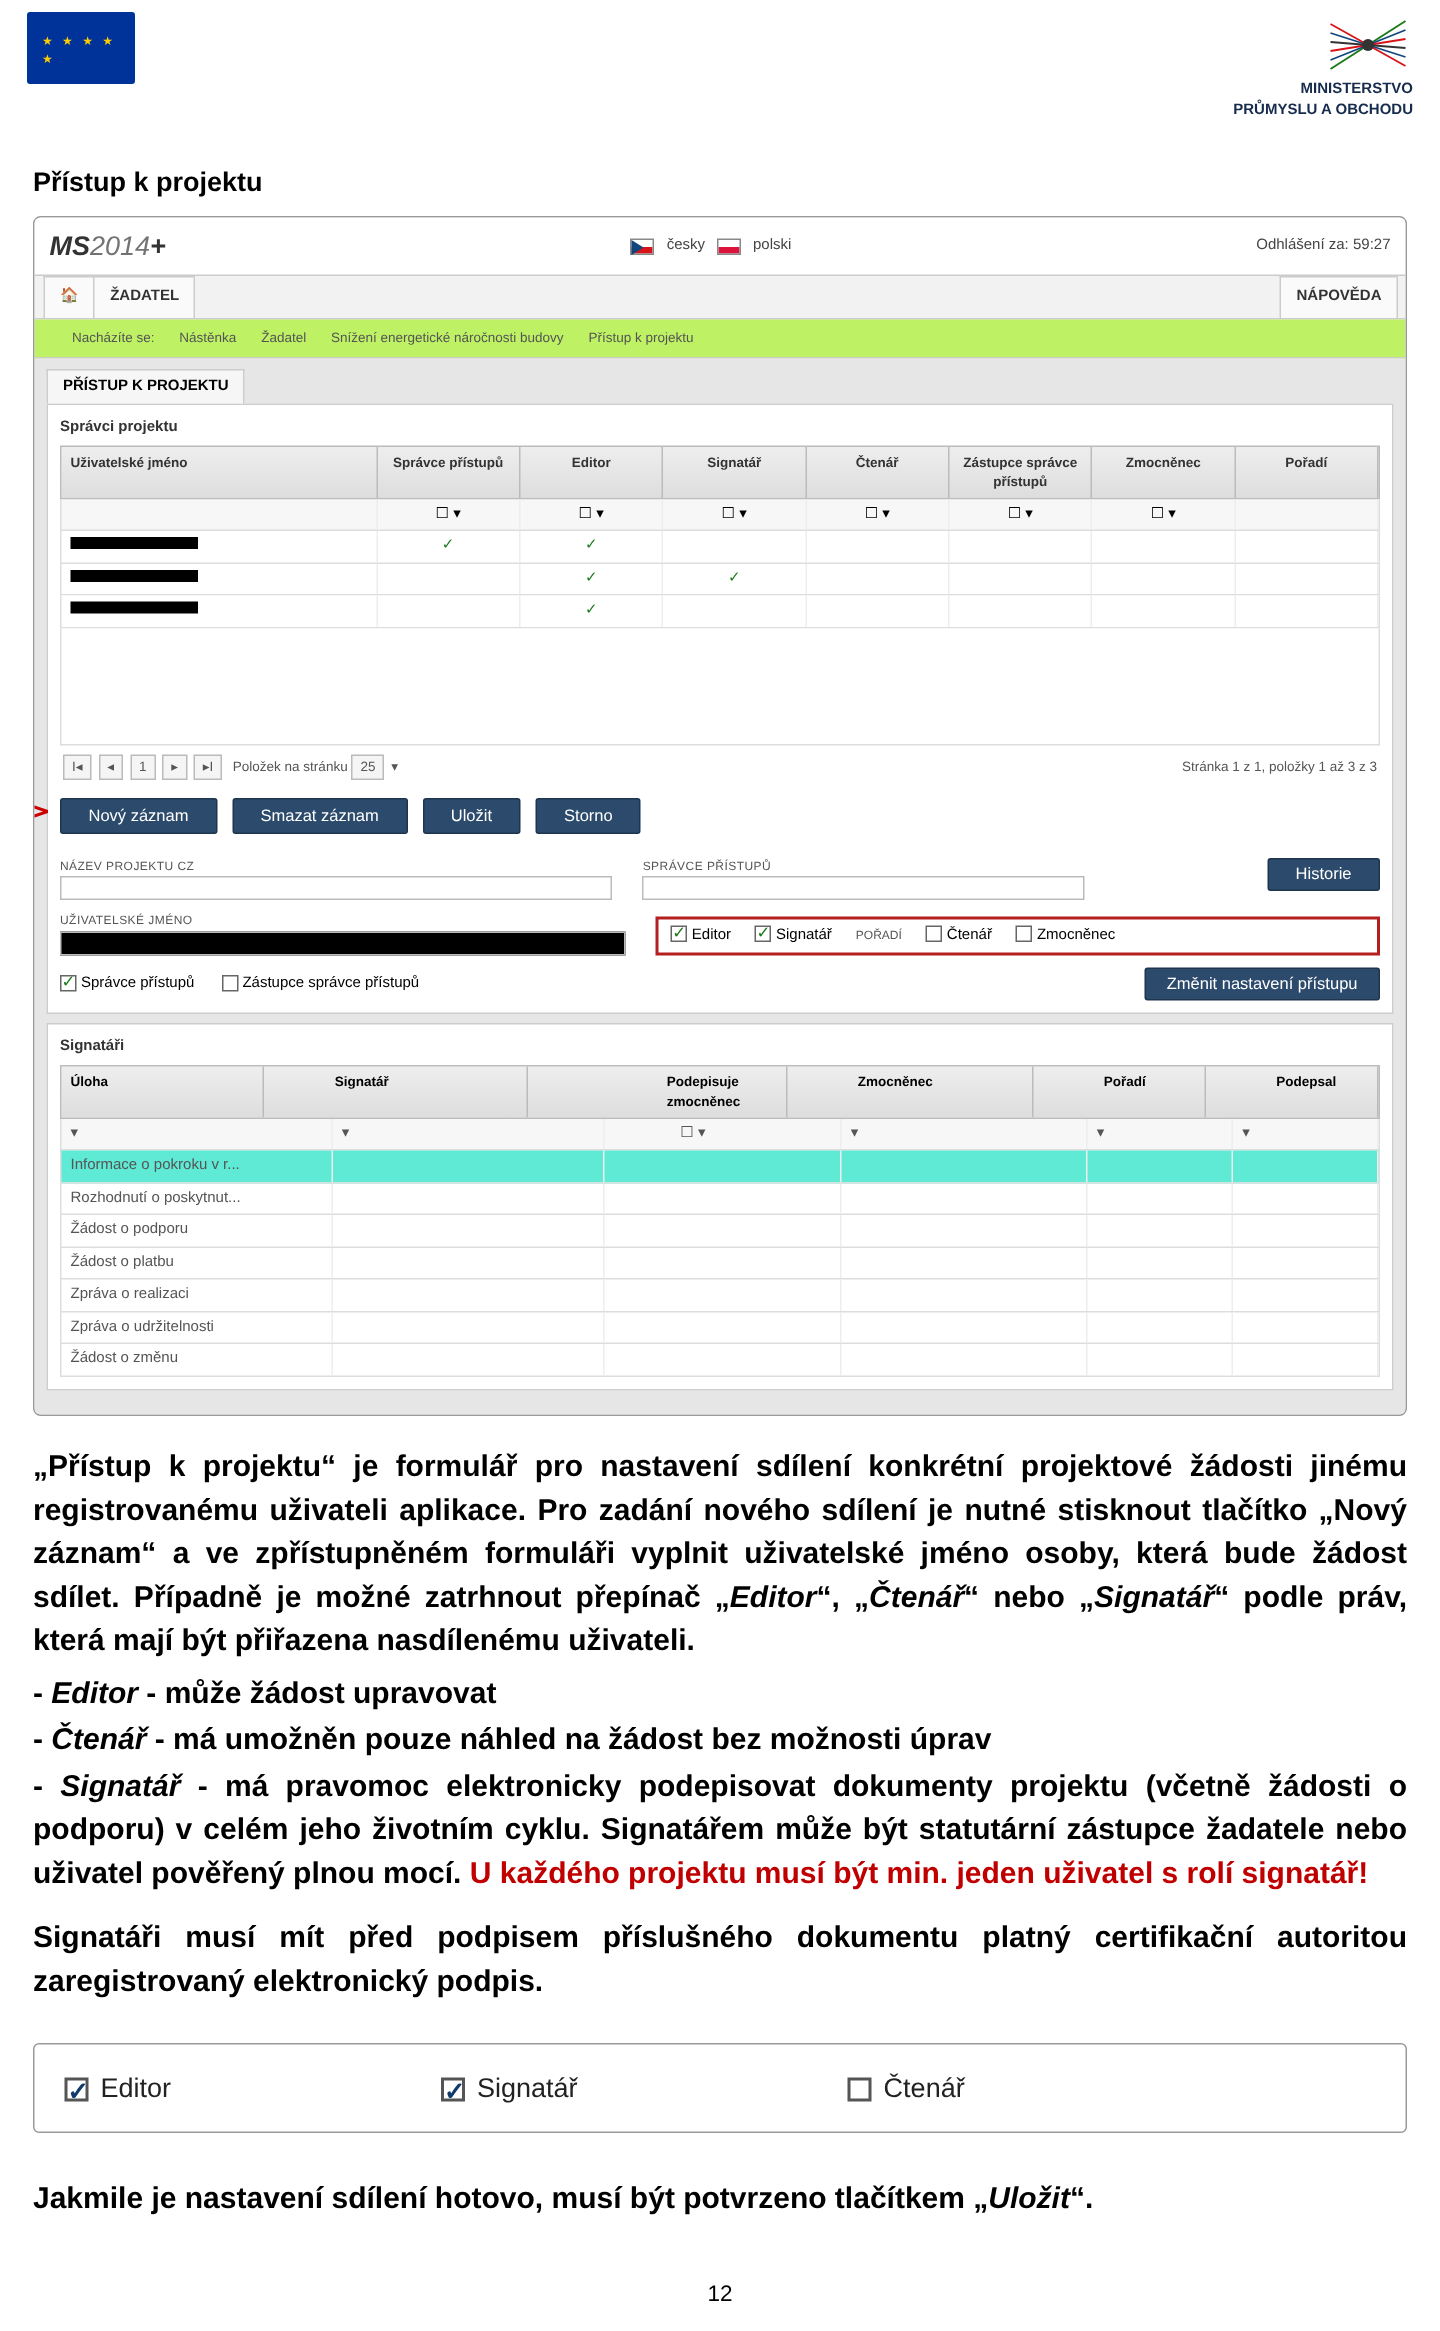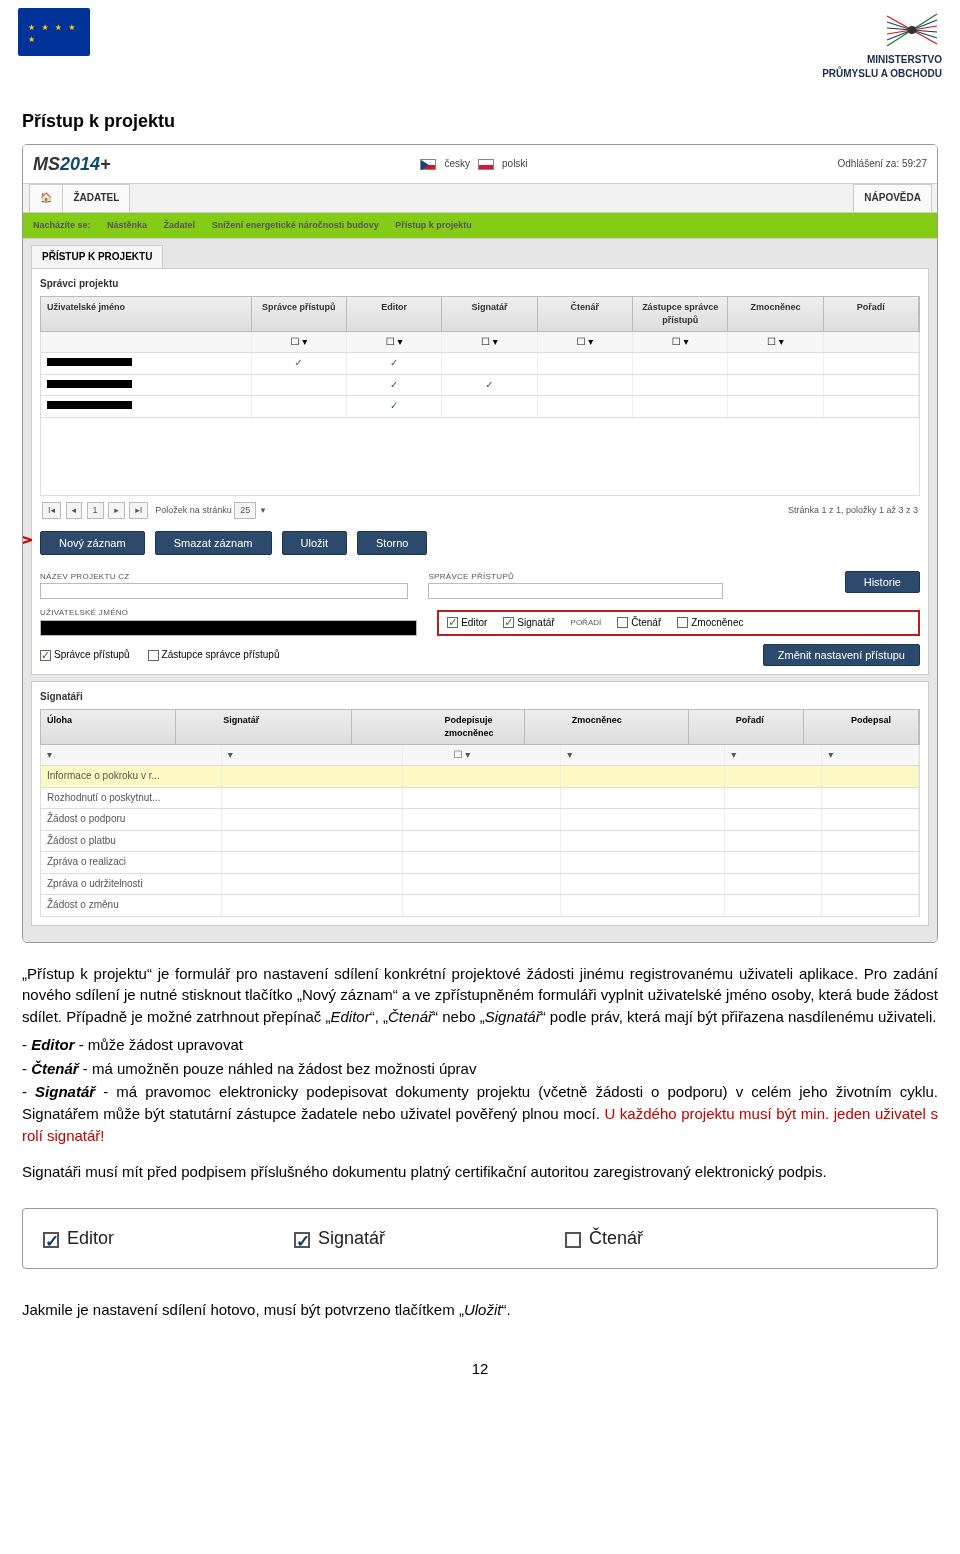--- a/index.html
+++ b/index.html
@@ -22,35 +22,35 @@
   .ministry-logo { width: 60px; height: 44px; margin-left: auto; display: block; position: relative; }
   .ministry-logo svg { width: 100%; height: 100%; }
   .ministry-text { font-size: 10px; font-weight: bold; color: #172b4d; line-height: 1.2; margin-top: 2px; }
   
   .content { padding: 28px 22px 30px; }
   h1.title { font-size: 18px; font-weight: bold; margin-bottom: 10px; }
   .screenshot-box { border: 1px solid #999; border-radius: 5px; overflow: hidden; margin: 6px 0 20px; background: #fff; }
   
   .appbar { display: flex; align-items: center; justify-content: space-between; background: #fff; border-bottom: 1px solid #ccc; padding: 6px 10px; }
   .ms-logo { font-weight: bold; font-size: 18px; font-style: italic; color: #333; }
-  .ms-logo span { font-weight: bold; color: #0c4a6e; }
+  .ms-logo span { font-weight: normal; color: #737373; }
   .lang-flags { display: flex; gap: 8px; align-items: center; font-size: 10px; color: #444; }
   .flag { width: 16px; height: 11px; display: inline-block; border: 1px solid #888; }
   .flag-cz { background: linear-gradient(to bottom, #fff 50%, #d7141a 50%); position: relative; }
   .flag-cz::before { content: ""; position: absolute; left: 0; top: 0; border-left: 8px solid #11457e; border-top: 5.5px solid transparent; border-bottom: 5.5px solid transparent; }
   .flag-pl { background: linear-gradient(to bottom, #fff 50%, #dc143c 50%); }
   .logout { font-size: 10px; color: #444; }
   
   .tabbar { display: flex; justify-content: space-between; background: #f2f2f2; border-bottom: 1px solid #ccc; padding: 0 6px; }
   .tabbar .left { display: flex; }
   .tab { font-size: 10px; padding: 6px 10px; font-weight: bold; color: #333; border: 1px solid #ccc; border-bottom: none; background: #fafafa; margin-right: -1px; }
   .tab.home::before { content: "🏠"; font-size: 10px; }
   .tab.help { font-weight: bold; }
   
-  .breadcrumb { font-size: 9px; color: #555; padding: 6px 10px; background: #84cc16; border-bottom: 1px solid #ccc; font-weight: bold; }
+  .breadcrumb { font-size: 9px; color: #555; padding: 6px 25px; background: #bef264; border-bottom: 1px solid #ccc; }
   .breadcrumb span { margin-right: 14px; }
   
   .app-body { display: flex; background: #e6e6e6; }
   .sidebar { width: 140px; padding: 6px; }
   .side-card { background: #fafafa; border: 1px solid #bbb; border-radius: 3px; margin-bottom: 4px; font-size: 10px; padding: 4px 8px; display: flex; justify-content: space-between; align-items: center; }
   .main-panel { flex: 1; padding: 6px 8px 10px; }
   .panel-tab { background: #f6f6f6; border: 1px solid #ccc; border-bottom: none; font-size: 10px; font-weight: bold; padding: 4px 10px; display: inline-block; }
   .panel { background: #fff; border: 1px solid #ccc; padding: 8px; margin-bottom: 6px; }
   .section-head { font-size: 10px; font-weight: bold; color: #333; margin-bottom: 4px; }
   .grid-header { display: flex; background: linear-gradient(#eee,#ddd); border: 1px solid #bbb; font-size: 9px; font-weight: bold; color: #333; }
@@ -73,21 +73,21 @@
   .roles-row .lbl { font-size: 8px; color: #555; }
   .chk { display: inline-block; width: 11px; height: 11px; border: 1px solid #666; background: #fff; vertical-align: middle; margin-right: 3px; position: relative; }
   .chk.on::after { content: "✓"; position: absolute; top: -3px; left: 0; font-size: 11px; color: #1a7a1a; }
   .change-btn { margin-left: auto; background: #2c4a6b; color: #fff; font-size: 11px; border: 1px solid #1e3550; padding: 4px 14px; border-radius: 2px; }
   .signa-head { display: flex; background: linear-gradient(#eee,#ddd); border: 1px solid #bbb; font-size: 9px; font-weight: bold; gap: 41px; }
   .signa-head div { padding: 4px 6px; border-right: 1px solid #bbb; }
   .signa-row { display: flex; border: 1px solid #ddd; border-top: none; font-size: 10px; color: #555; }
   .signa-row div { padding: 3px 6px; border-right: 1px solid #eee; min-height: 14px; }
   .c1 { flex: 2; } .c2 { flex: 2; } .c3 { flex: 1.2; margin-left: 45px; } .c4 { flex: 1.8; } .c5 { flex: 1; } .c6 { flex: 1; }
   
-  .para { text-align: justify; margin: 6px 0; font-size: 15px; }
+  .para { text-align: justify; margin: 6px 0; font-size: 20px; font-weight: bold; }
   .para em { font-style: italic; }
   .red { color: #c00000; }
   
   .roles-snippet { border: 1px solid #999; border-radius: 4px; margin: 26px 0 30px; display: flex; padding: 16px 20px; gap: 180px; font-size: 18px; color: #222; align-items: center; }
   .roles-snippet .chk2 { display: inline-block; width: 16px; height: 16px; border: 2px solid #555; margin-right: 8px; vertical-align: middle; position: relative; }
   .roles-snippet .chk2.on::after { content: "✓"; position: absolute; top: -4px; left: 0; font-size: 17px; color: #103a6b; font-weight: bold; }
   .page-num { text-align: center; font-size: 15px; padding: 2px 22px 14px; }
 </style>
 </head>
 <body>
@@ -279,21 +279,21 @@
             <div class="c6">Podepsal</div>
           </div>
           <div class="signa-row" style="background:#f7f7f7">
             <div class="c1">▾</div>
               <div class="c2">▾</div>
               <div class="c3">☐ ▾</div>
               <div class="c4">▾</div>
               <div class="c5">▾</div>
               <div class="c6">▾</div>
           </div>
-          <div class="signa-row" style="background:#fef9c3">
+          <div class="signa-row" style="background:#5eead4">
               <div class="c1">Informace o pokroku v r...</div>
               <div class="c2"></div>
               <div class="c3"></div>
               <div class="c4"></div>
               <div class="c5"></div>
               <div class="c6"></div>
             </div>
           <div class="signa-row">
               <div class="c1">Rozhodnutí o poskytnut...</div>
               <div class="c2"></div>

